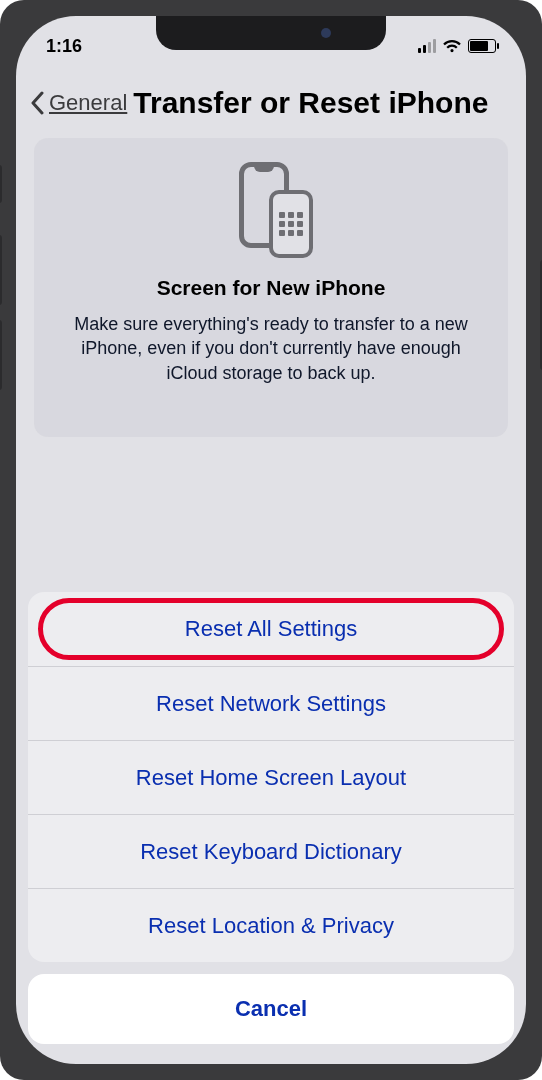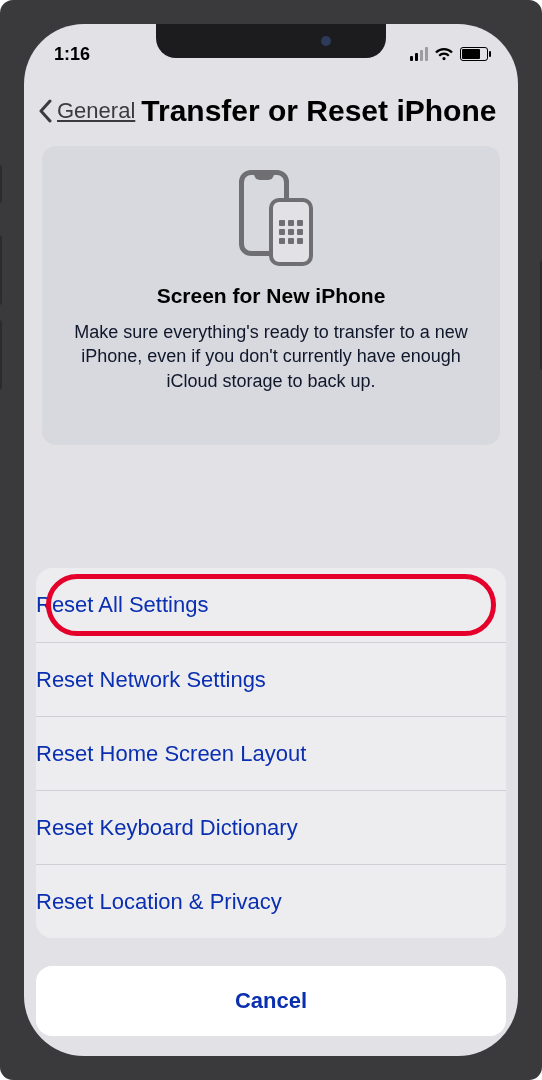--- a/index.html
+++ b/index.html
@@ -1,17 +1,17 @@
 <!DOCTYPE html>
 <html><head>
   <meta charset="utf-8">
   <style>
     * { box-sizing: border-box; margin: 0; padding: 0; }
     html, body { width: 542px; height: 1080px; background: #fff; font-family: -apple-system, "Helvetica Neue", Arial, sans-serif; }
-    .device-frame { width: 542px; height: 1080px; background: #3a3a3c; border-radius: 13px; padding: 24px; position: relative; }
+    .device-frame { width: 542px; height: 1080px; background: #3a3a3c; border-radius: 24px; padding: 16px; position: relative; }
     .side-btn { position: absolute; background: #2b2b2d; border-radius: 3px; }
     .side-btn.mute { left: -4px; top: 165px; width: 6px; height: 38px; }
     .side-btn.vol-up { left: -4px; top: 235px; width: 6px; height: 70px; }
     .side-btn.vol-down { left: -4px; top: 320px; width: 6px; height: 70px; }
     .side-btn.power { right: -4px; top: 260px; width: 6px; height: 110px; }
     .screen { width: 100%; height: 100%; background: #e1e1e6; border-radius: 60px; overflow: hidden; position: relative; display: flex; flex-direction: column; }
     .notch { position: absolute; top: 0; left: 50%; transform: translateX(-50%); width: 230px; height: 34px; background: #1c1c1e; border-bottom-left-radius: 20px; border-bottom-right-radius: 20px; z-index: 10; }
     .notch::after { content:""; position:absolute; right:55px; top:12px; width:10px; height:10px; border-radius:50%; background:#2d3a5a; }
     .status-bar { height: 48px; display: flex; justify-content: space-between; align-items: center; padding: 12px 30px 0; font-size: 18px; font-weight: 600; color:#000; }
     .status-right { display: flex; align-items: center; gap: 6px; }
@@ -33,24 +33,24 @@
     .dev-phone { position:absolute; left:10px; top:0; width:50px; height:86px; border:5px solid #6e6e73; border-radius:12px; background:transparent; }
     .dev-phone::before{content:"";position:absolute;top:-3px;left:50%;transform:translateX(-50%);width:20px;height:8px;background:#6e6e73;border-radius:0 0 6px 6px;}
     .dev-newphone { position:absolute; right:0; bottom:0; width:44px; height:68px; border:4px solid #6e6e73; border-radius:10px; background:#e1e1e6; }
     .dev-grid { position:absolute; left:6px; top:18px; display:grid; grid-template-columns:repeat(3,6px); grid-auto-rows:6px; gap:3px; }
     .dev-grid span { background:#6e6e73; border-radius:1px; }
     .card-title { font-size: 21px; font-weight:700; color:#000; margin-bottom:12px; }
     .card-desc { font-size: 18px; color:#0f172a; line-height:1.35; margin-bottom:26px; }
     .card-link { font-size: 20px; color:#0066d6; }
     .action-sheet { position:absolute; left:0; right:0; bottom:0; padding: 0 12px 20px; }
     .sheet-group { background:#ededf0; border-radius:16px; overflow:hidden; }
-    .sheet-item { position:relative; height:74px; display:flex; align-items:center; font-size:22px; color:#0a2fb0; background:transparent; border:none; width:100%; }
+    .sheet-item { position:relative; height:74px; display:flex; align-items:center; justify-content:center; font-size:22px; color:#0a2fb0; background:transparent; border:none; width:100%; }
     .sheet-item + .sheet-item { border-top:1px solid rgba(120,120,128,0.25); }
     .highlight-ring { position:absolute; inset:6px 10px; border:5px solid #e4002b; border-radius:40px; pointer-events:none; }
-    .cancel-btn { margin-top:28px; background:#fff; border-radius:16px; height:70px; display:flex; align-items:center; justify-content:center; font-size:22px; font-weight:600; color:#0a2fb0; }
+    .cancel-btn { margin-top:12px; background:#fff; border-radius:16px; height:70px; display:flex; align-items:center; justify-content:center; font-size:22px; font-weight:600; color:#0a2fb0; }
   </style>
 </head>
 <body>
 
 <div class="device-frame">
   <div class="side-btn mute"></div>
   <div class="side-btn vol-up"></div>
   <div class="side-btn vol-down"></div>
   <div class="side-btn power"></div>
 

